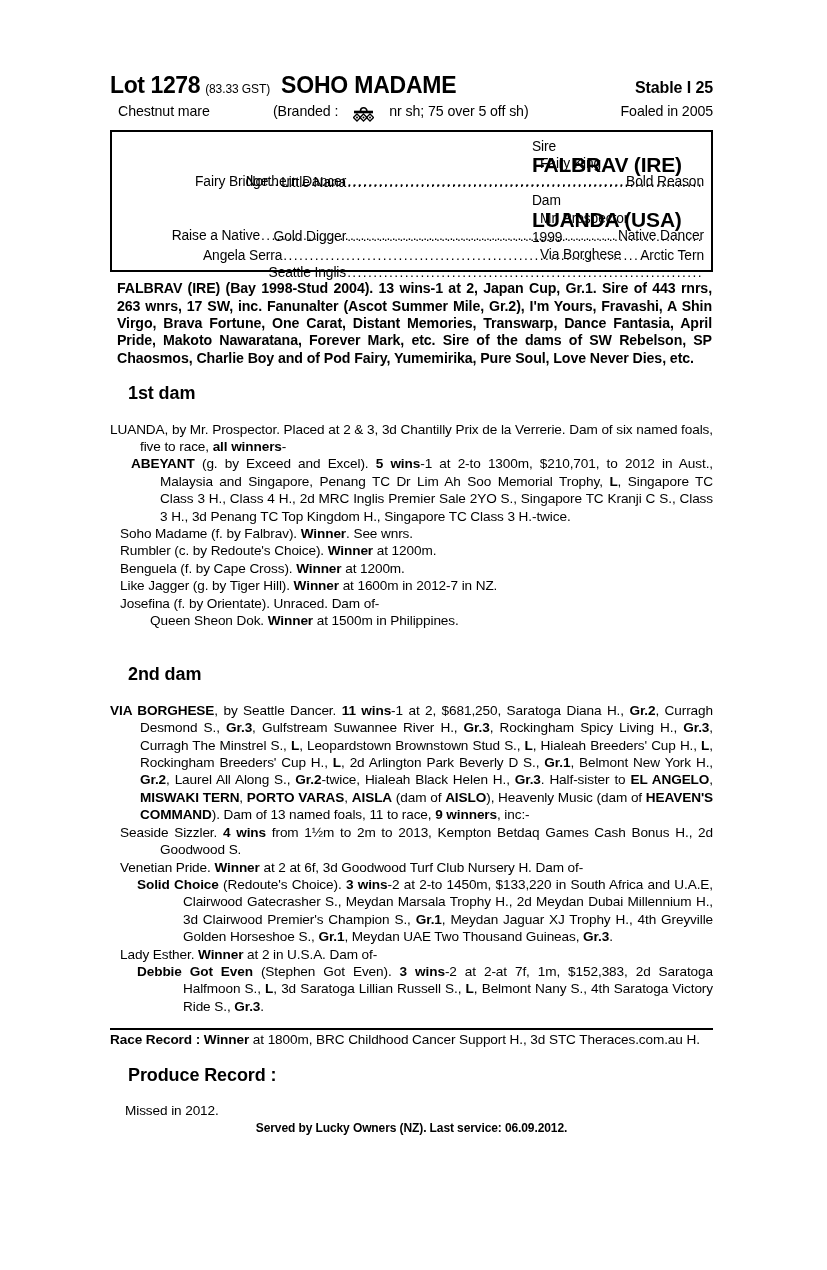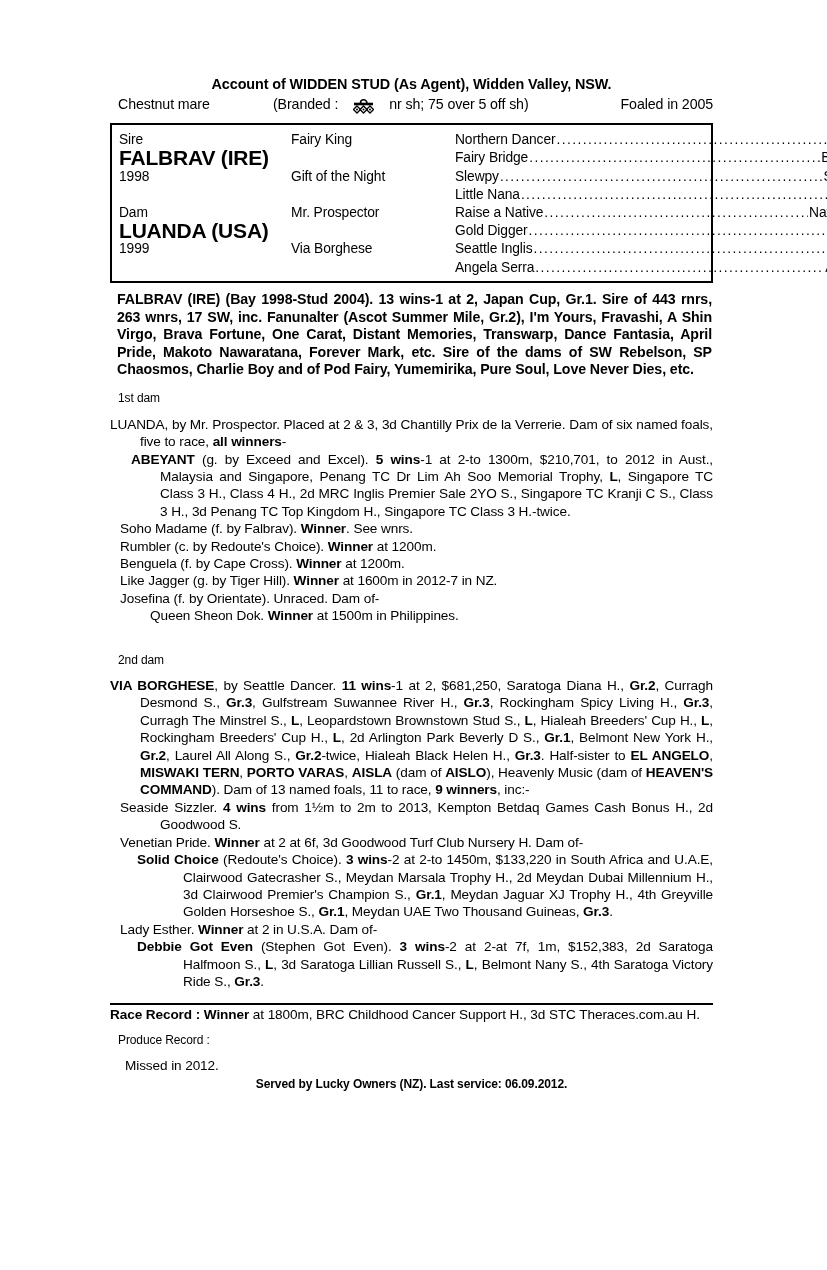--- a/index.html
+++ b/index.html
@@ -14,56 +14,61 @@
 
   
   .account { font-weight: bold; text-align: center; font-size: 14.4px; margin: 0 0 3px 0; }
   .lotline { display: flex; align-items: baseline; margin: 1px 0 5px 0; }
   .lot-label { font-size: 23px; font-weight: bold; letter-spacing: -0.4px; }
   .gst { font-size: 12px; margin: 0 5px 0 5px; }
   .horse-name { font-size: 23px; font-weight: bold; letter-spacing: -0.2px; margin-left: 6px; }
   .stable { margin-left: auto; font-size: 16px; font-weight: bold; }
   .infoline { display: flex; align-items: baseline; margin: 0 0 9px 8px; font-size: 14.2px; }
   .desc { width: 155px; }
-  .brand-wrap { display: inline-flex; align-items: flex-start; gap: 14px; }
+  .brand-wrap { display: inline-flex; align-items: flex-end; gap: 14px; }
   .brand-svg { display: inline-block; margin: 0 1px -2px 1px; }
   .foaled { margin-left: auto; }
 
   
   .pedbox { border: 2px solid #000; padding: 6px 7px 5px 7px; margin: 0 0 8px 0; }
-  .pedrow { display: flex; align-items: center; height: 18.2px; font-size: 13.8px; }
+  .pedrow { display: flex; align-items: flex-end; height: 18.2px; font-size: 13.8px; flex-direction: column; }
   .pc1 { width: 172px; flex: none; }
   .pc1.bname { font-weight: bold; font-size: 21px; letter-spacing: -0.2px; }
   .pc2 { width: 164px; flex: none; }
   .pc3 { flex: 1; display: flex; align-items: baseline; }
   .dots { flex: 1; overflow: hidden; white-space: nowrap; margin: 0 1px; }
   .dots::after { content: "...................................................................."; letter-spacing: 1.4px; }
 
   
   .sirepara { font-weight: bold; text-align: justify; font-size: 14.2px; padding: 0 1px 0 7px; margin: 0 0 12px 0; }
-  .dam-head { font-weight: normal; font-size: 12px; margin: 8px; }
+  .dam-head { font-weight: bold; font-size: 18px; margin: 18px; }
   p.t { margin: 0; text-align: justify; }
   .hang0  { padding-left: 30px; text-indent: -30px; }
   .hang1  { padding-left: 50px; text-indent: -40px; }
   .hang1b { padding-left: 50px; text-indent: -29px; }
   .hang2  { padding-left: 50px; text-indent: -10px; }
   .hang2b { padding-left: 73px; text-indent: -46px; }
   .gap1 { height: 19px; }
   .rule { border: 0; border-top: 2px solid #000; margin: 13px 0 1px 0; }
   .prodline { margin: 0; padding-left: 15px; }
   .served { font-weight: bold; text-align: center; font-size: 12px; margin-top: 1px; }
   b { font-weight: bold; }
 </style>
 </head>
 <body>
 
 <div class="page">
 
-  <div class="account">Account of WIDDEN STUD (As Agent), Widden Valley, NSW.</div>
 
+  <div class="lotline">
+    <span class="lot-label">Lot 1278</span>
+    <span class="gst">(83.33 GST)</span>
+    <span class="horse-name">SOHO MADAME</span>
+    <span class="stable">Stable I 25</span>
+  </div>
 
   <div class="infoline">
     <span class="desc">Chestnut mare</span>
     <span class="brand-wrap">
       <span>(Branded :</span>
       <svg class="brand-svg" width="21" height="19" viewBox="0 0 21 19">
         <path d="M1 8 H20" stroke="#000" stroke-width="2.6" fill="none"></path>
         <path d="M7.5 7 a3.2 3.2 0 0 1 6.4 0" stroke="#000" stroke-width="1.6" fill="none"></path>
         <path d="M4 10 L7.5 13.5 L4 17 L0.5 13.5 Z" stroke="#000" stroke-width="1.3" fill="none"></path>
         <path d="M10.5 10 L14 13.5 L10.5 17 L7 13.5 Z" stroke="#000" stroke-width="1.3" fill="none"></path>
@@ -86,29 +91,20 @@
           <span class="dots"></span>
         </span>
     </div>
     <div class="pedrow">
       <span class="pc1 bname">FALBRAV (IRE)</span>
       <span class="pc2"></span>
       <span class="pc3">
           <span>Fairy Bridge</span>
           <span class="dots"></span>
           <span>Bold Reason</span>
-        </span>
-    </div>
-    <div class="pedrow">
-      <span class="pc1">1998</span>
-      <span class="pc2">Gift of the Night</span>
-      <span class="pc3">
-          <span>Slewpy</span>
-          <span class="dots"></span>
-          <span>Seattle Slew</span>
         </span>
     </div>
     <div class="pedrow">
       <span class="pc1"></span>
       <span class="pc2"></span>
       <span class="pc3">
           <span>Little Nana</span>
           <span class="dots"></span>
         </span>
     </div>

